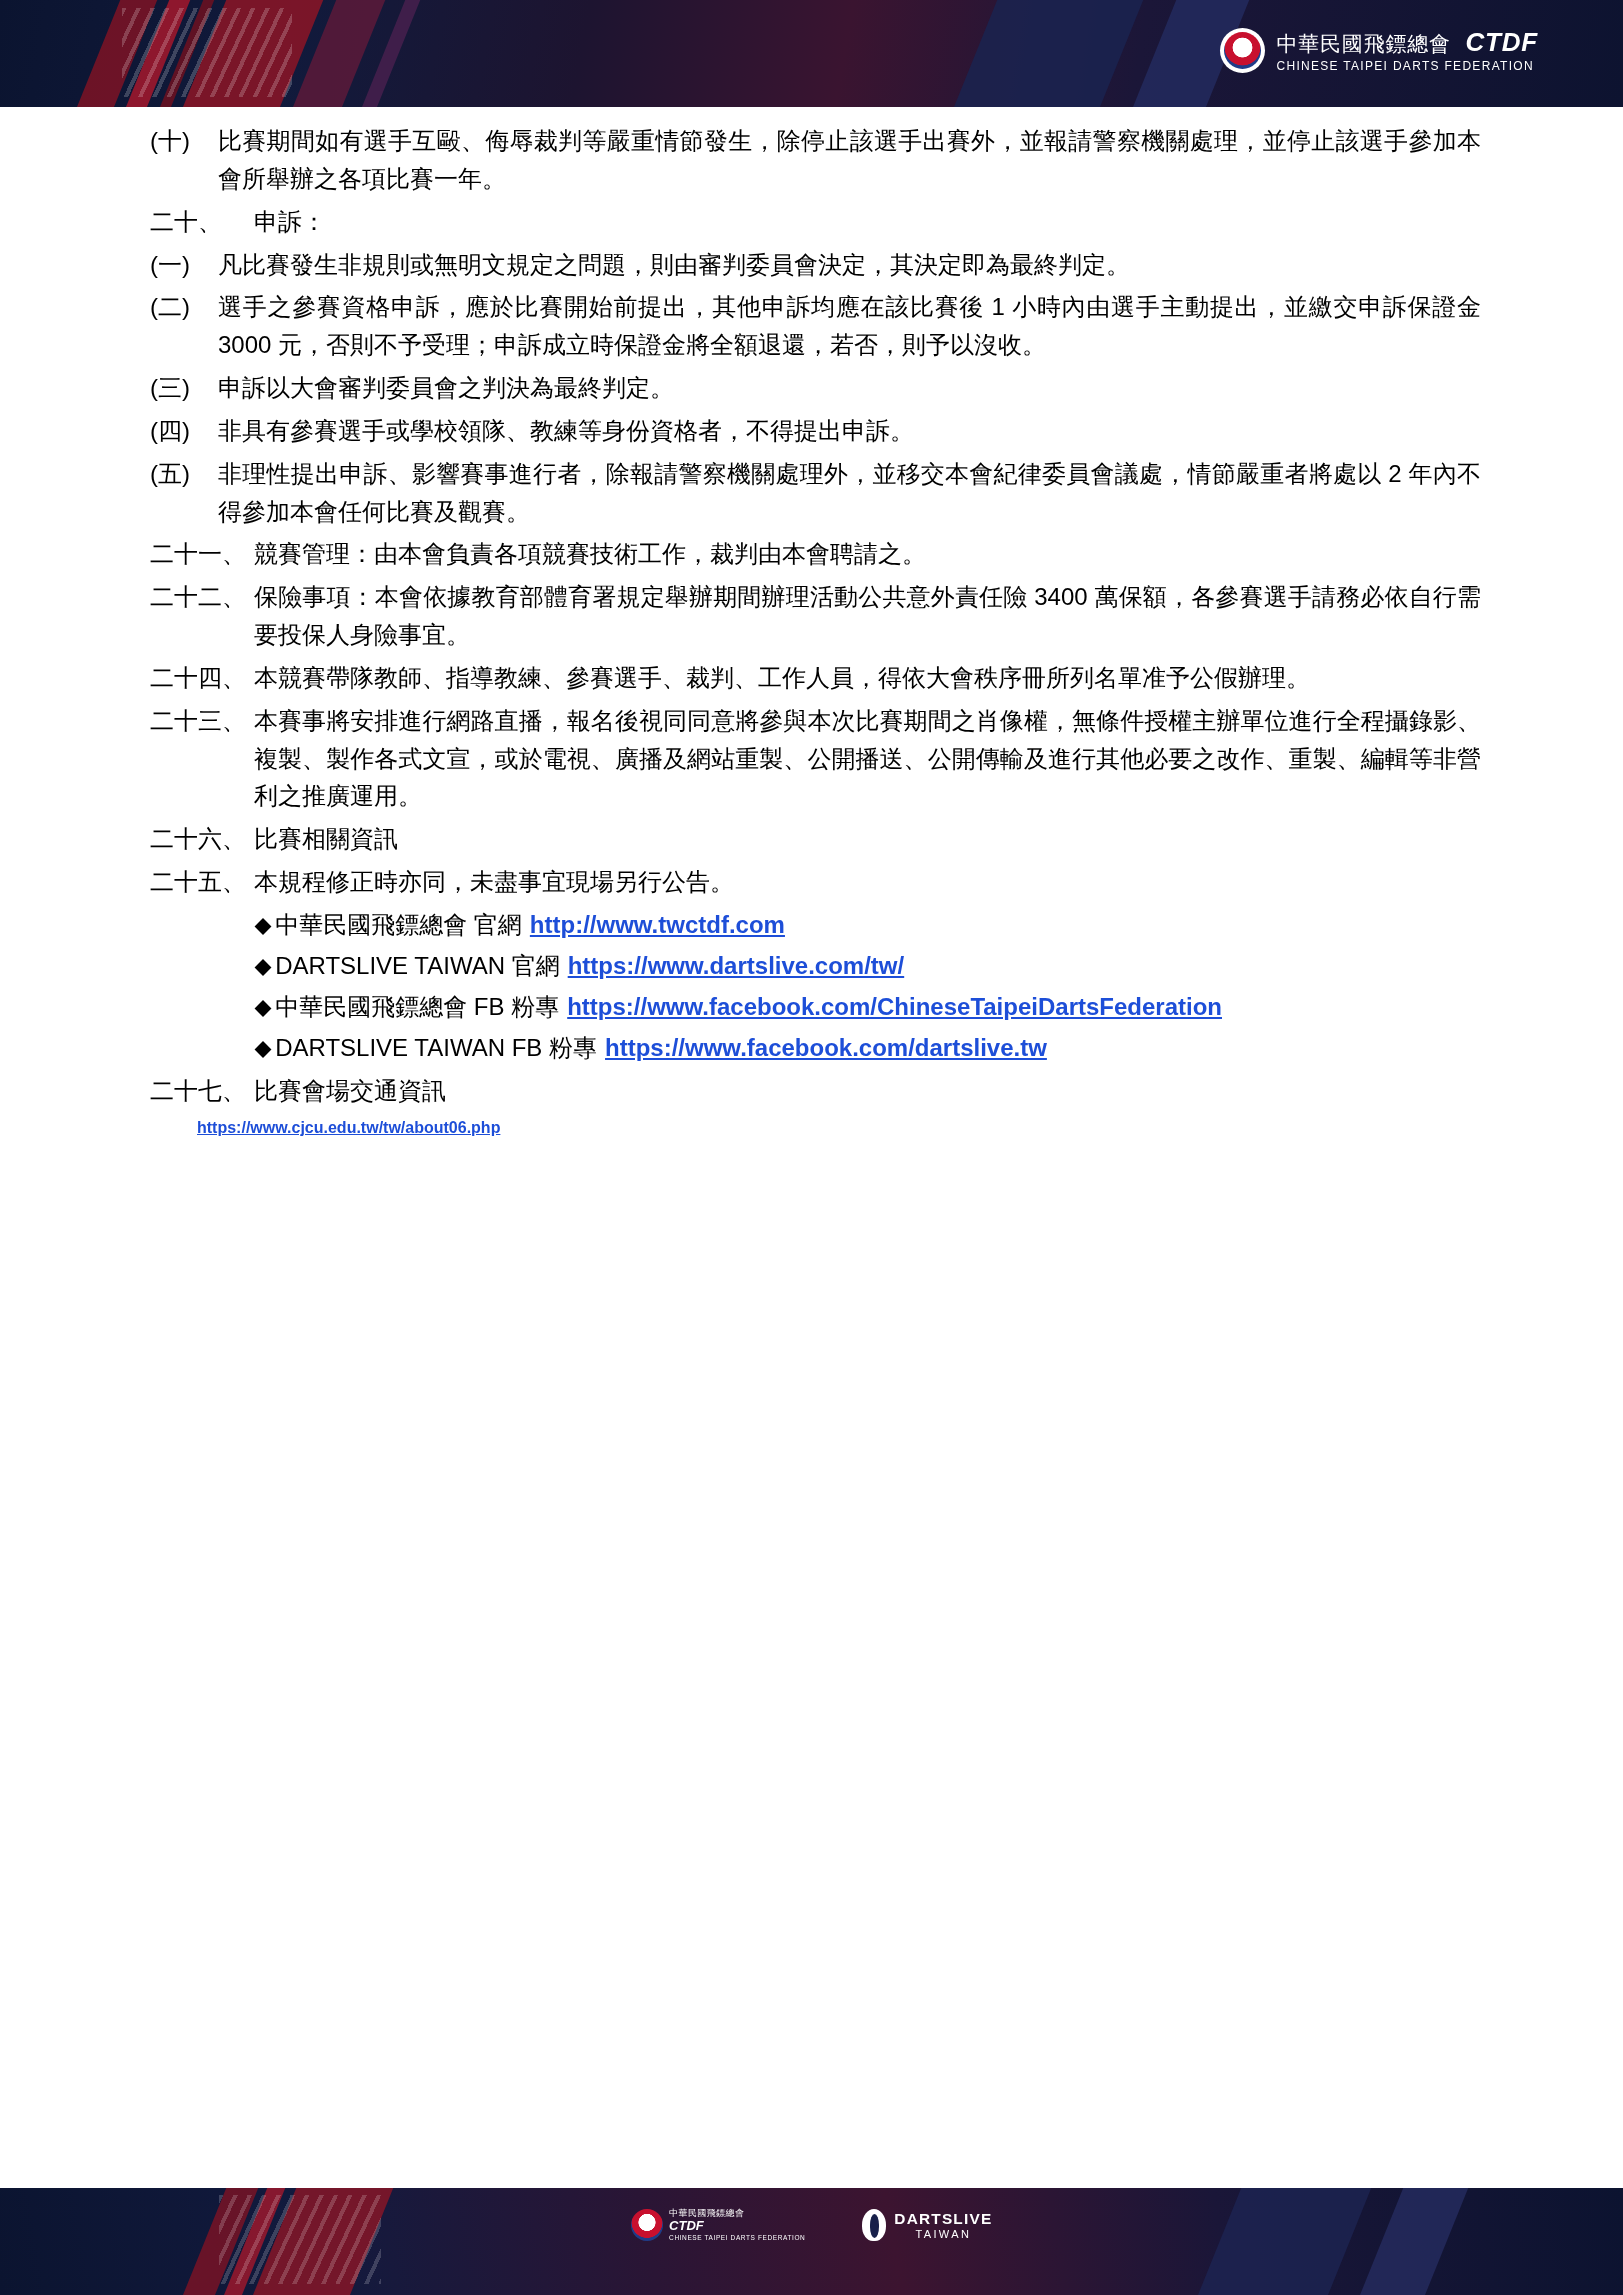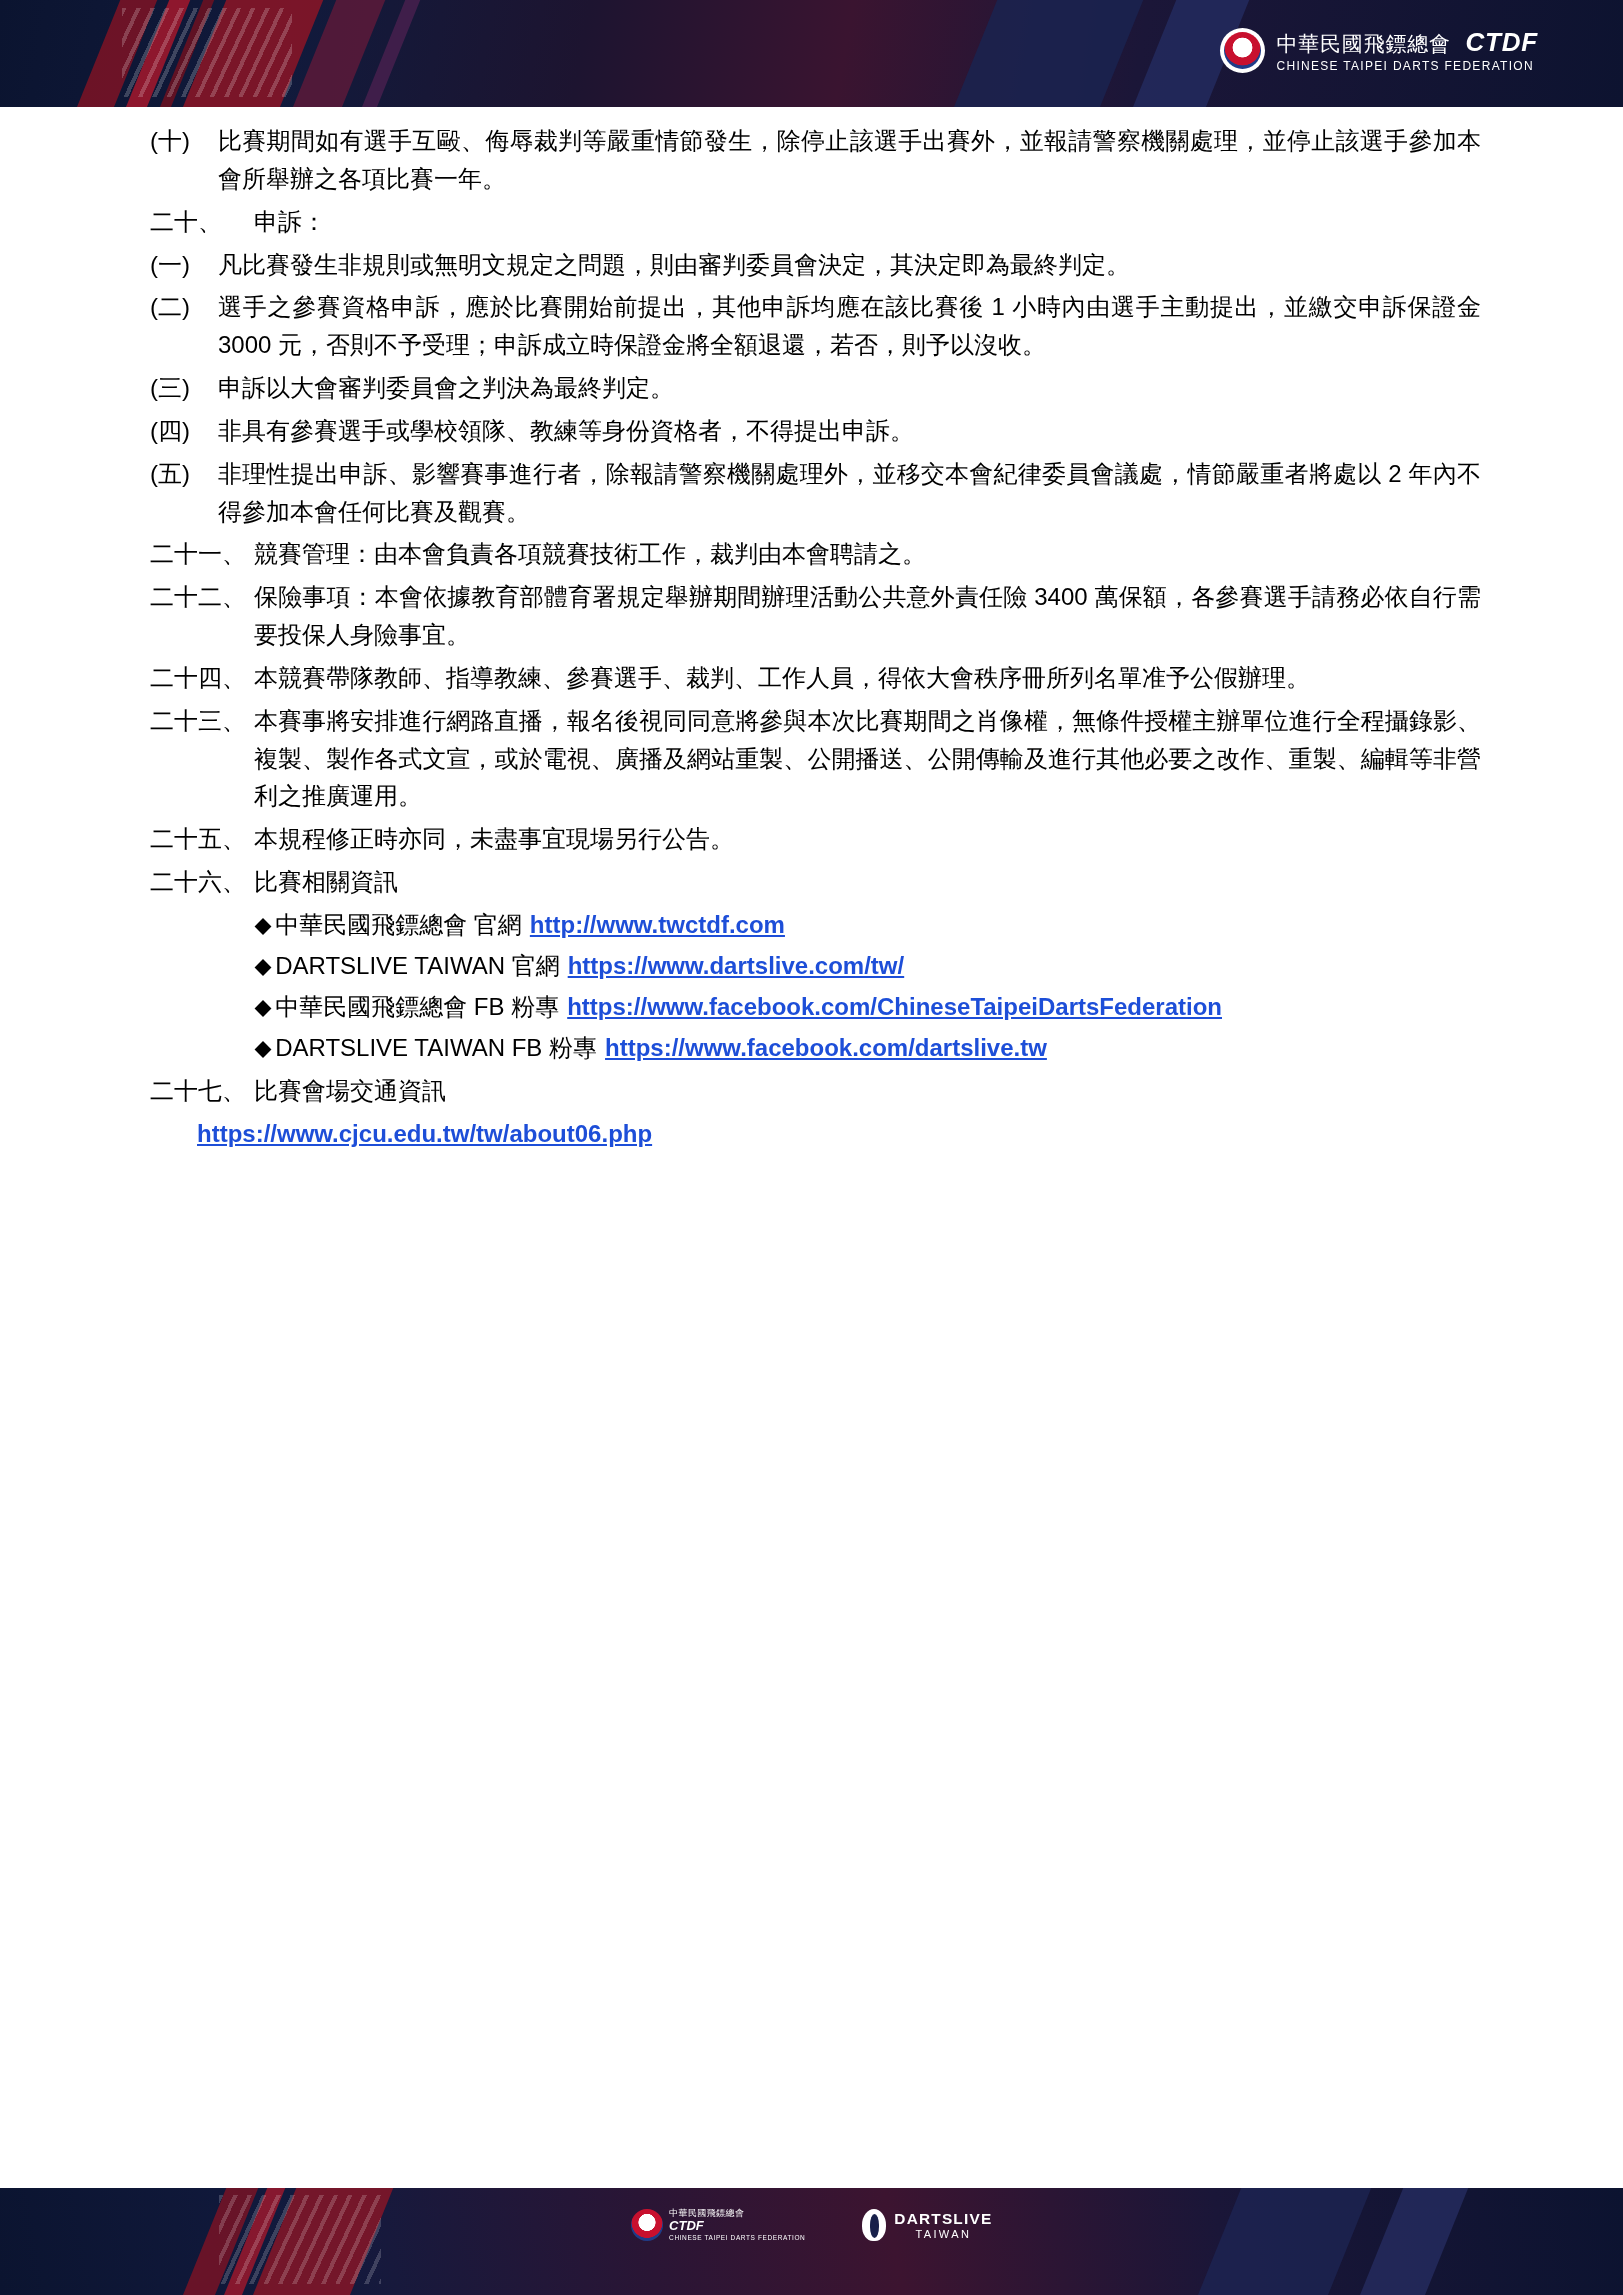--- a/index.html
+++ b/index.html
@@ -141,21 +141,21 @@
   }
   .lk {
     color: #1d4ed8;
     text-decoration: underline;
     font-weight: bold;
   }
   .lbl { margin-right: 8px; }
   .lonelink {
     margin-left: 47px;
     margin-top: 3.2px;
-    font-size: 24px;
+    font-size: 16px;
   }
 
   
   .footer {
     position: absolute;
     bottom: 0;
     left: 0;
     width: 1623px;
     height: 107px;
     background: linear-gradient(80deg, #0b1430 0%, #121a3e 20%, #2a1535 40%, #3c1430 55%, #1a1638 75%, #0c1330 100%);
@@ -298,27 +298,27 @@
     <span class="marker m-num">二十四、</span>
     <span class="body-txt">本競賽帶隊教師、指導教練、參賽選手、裁判、工作人員，得依大會秩序冊所列名單准予公假辦理。</span>
   </div>
 
   <div class="para">
     <span class="marker m-num">二十三、</span>
     <span class="body-txt">本賽事將安排進行網路直播，報名後視同同意將參與本次比賽期間之肖像權，無條件授權主辦單位進行全程攝錄影、複製、製作各式文宣，或於電視、廣播及網站重製、公開播送、公開傳輸及進行其他必要之改作、重製、編輯等非營利之推廣運用。</span>
   </div>
 
   <div class="para">
+    <span class="marker m-num">二十六、</span>
+    <span class="body-txt">比賽相關資訊</span>
+  </div>
+
+  <div class="para">
     <span class="marker m-num">二十五、</span>
     <span class="body-txt">本規程修正時亦同，未盡事宜現場另行公告。</span>
-  </div>
-
-  <div class="para">
-    <span class="marker m-num">二十六、</span>
-    <span class="body-txt">比賽相關資訊</span>
   </div>
 
   <div class="linklist">
     <div class="linkrow">
       <span class="diamond">◆</span>
       <span class="lbl">中華民國飛鏢總會  官網</span>
       <a class="lk" href="#">http://www.twctdf.com</a>
     </div>
     <div class="linkrow">
       <span class="diamond">◆</span>

